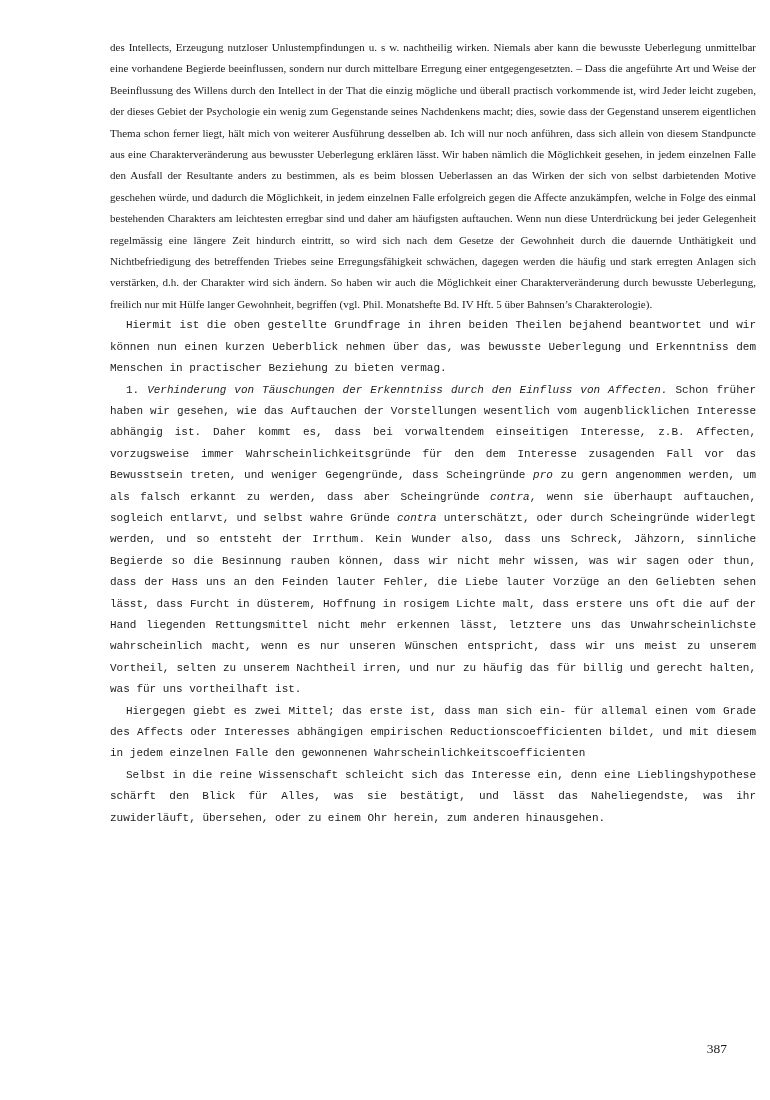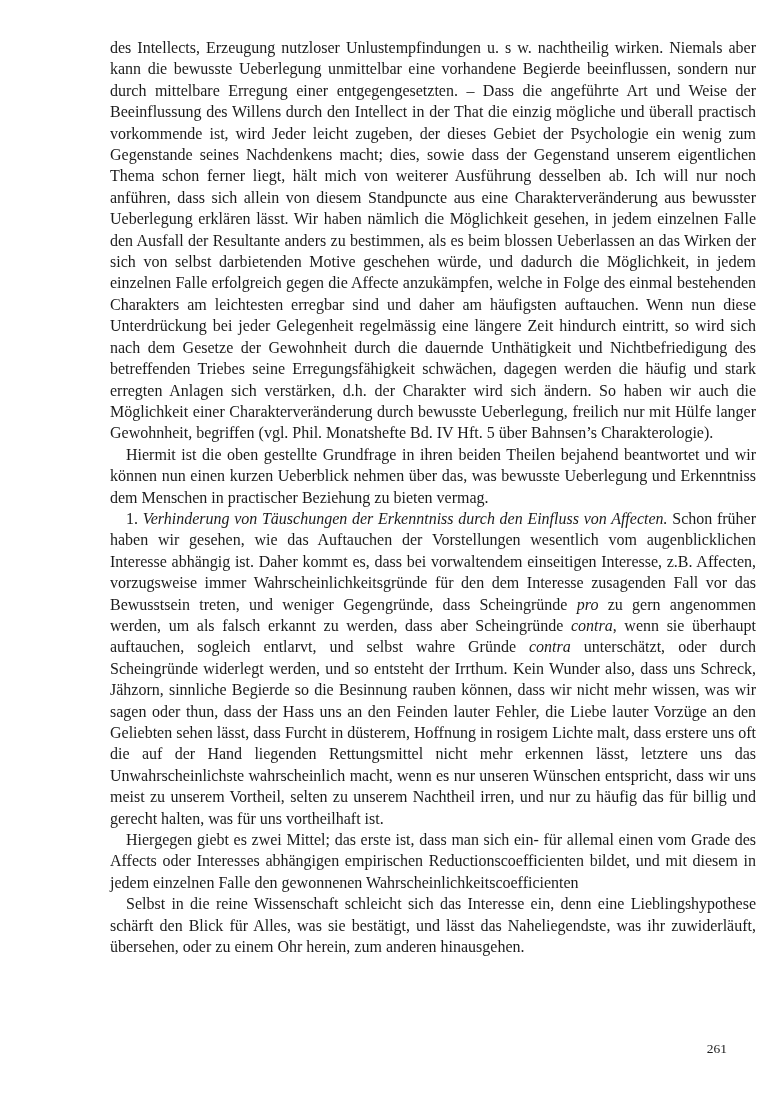--- a/index.html
+++ b/index.html
@@ -14,31 +14,32 @@
     background: #ffffff;
     overflow: hidden;
     font-family: "Liberation Serif", serif;
     color: #1b1b1b;
   }
   .text-block {
     position: absolute;
     left: 110px;
     top: 37px;
     width: 646px;
-    font-size: 16px;
+    font-size: 11px;
     line-height: 21.4px;
     text-align: justify;
     text-justify: inter-word;
   }
   .text-block p {
     margin: 0;
     padding: 0;
   }
   .text-block p.indent {
     text-indent: 16px;
+    font-family: Liberation Mono, monospace;
   }
   .text-block em {
     font-style: italic;
   }
   .folio {
     position: absolute;
     top: 1041px;
     right: 43px;
     font-size: 13.5px;
     line-height: 16px;
@@ -49,14 +50,14 @@
 <body>
 
 <div class="page">
   <main class="text-block">
     <p><span>des Intellects, Erzeugung nutzloser Unlustempfindungen u. s w. nachtheilig wirken. Niemals aber kann die bewusste Ueberlegung unmittelbar eine vorhandene Begierde beeinflussen, sondern nur durch mittelbare Erregung einer entgegengesetzten. – Dass die angeführte Art und Weise der Beeinflussung des Willens durch den Intellect in der That die einzig mögliche und überall practisch vorkommende ist, wird Jeder leicht zugeben, der dieses Gebiet der Psychologie ein wenig zum Gegenstande seines Nachdenkens macht; dies, sowie dass der Gegenstand unserem eigentlichen Thema schon ferner liegt, hält mich von weiterer Ausführung desselben ab. Ich will nur noch anführen, dass sich allein von diesem Standpuncte aus eine Charakterveränderung aus bewusster Ueberlegung erklären lässt. Wir haben nämlich die Möglichkeit gesehen, in jedem einzelnen Falle den Ausfall der Resultante anders zu bestimmen, als es beim blossen Ueberlassen an das Wirken der sich von selbst darbietenden Motive geschehen würde, und dadurch die Möglichkeit, in jedem einzelnen Falle erfolgreich gegen die Affecte anzukämpfen, welche in Folge des einmal bestehenden Charakters am leichtesten erregbar sind und daher am häufigsten auftauchen. Wenn nun diese Unterdrückung bei jeder Gelegenheit regelmässig eine längere Zeit hindurch eintritt, so wird sich nach dem Gesetze der Gewohnheit durch die dauernde Unthätigkeit und Nichtbefriedigung des betreffenden Triebes seine Erregungsfähigkeit schwächen, dagegen werden die häufig und stark erregten Anlagen sich verstärken, d.h. der Charakter wird sich ändern. So haben wir auch die Möglichkeit einer Charakterveränderung durch bewusste Ueberlegung, freilich nur mit Hülfe langer Gewohnheit, begriffen (vgl. Phil. Monatshefte Bd. IV Hft. 5 über Bahnsen’s Charakterologie).</span></p>
     <p class="indent"><span>Hiermit ist die oben gestellte Grundfrage in ihren beiden Theilen bejahend beantwortet und wir können nun einen kurzen Ueberblick nehmen über das, was bewusste Ueberlegung und Erkenntniss dem Menschen in practischer Beziehung zu bieten vermag.</span></p>
     <p class="indent"><span>1. </span><em>Verhinderung von Täuschungen der Erkenntniss durch den Einfluss von Affecten.</em><span> Schon früher haben wir gesehen, wie das Auftauchen der Vorstellungen wesentlich vom augenblicklichen Interesse abhängig ist. Daher kommt es, dass bei vorwaltendem einseitigen Interesse, z.B. Affecten, vorzugsweise immer Wahrscheinlichkeitsgründe für den dem Interesse zusagenden Fall vor das Bewusstsein treten, und weniger Gegengründe, dass Scheingründe </span><em>pro</em><span> zu gern angenommen werden, um als falsch erkannt zu werden, dass aber Scheingründe </span><em>contra</em><span>, wenn sie überhaupt auftauchen, sogleich entlarvt, und selbst wahre Gründe </span><em>contra</em><span> unterschätzt, oder durch Scheingründe widerlegt werden, und so entsteht der Irrthum. Kein Wunder also, dass uns Schreck, Jähzorn, sinnliche Begierde so die Besinnung rauben können, dass wir nicht mehr wissen, was wir sagen oder thun, dass der Hass uns an den Feinden lauter Fehler, die Liebe lauter Vorzüge an den Geliebten sehen lässt, dass Furcht in düsterem, Hoffnung in rosigem Lichte malt, dass erstere uns oft die auf der Hand liegenden Rettungsmittel nicht mehr erkennen lässt, letztere uns das Unwahrscheinlichste wahrscheinlich macht, wenn es nur unseren Wünschen entspricht, dass wir uns meist zu unserem Vortheil, selten zu unserem Nachtheil irren, und nur zu häufig das für billig und gerecht halten, was für uns vortheilhaft ist.</span></p>
     <p class="indent"><span>Hiergegen giebt es zwei Mittel; das erste ist, dass man sich ein- für allemal einen vom Grade des Affects oder Interesses abhängigen empirischen Reductionscoefficienten bildet, und mit diesem in jedem einzelnen Falle den gewonnenen Wahrscheinlichkeitscoefficienten</span></p>
     <p class="indent"><span>Selbst in die reine Wissenschaft schleicht sich das Interesse ein, denn eine Lieblingshypothese schärft den Blick für Alles, was sie bestätigt, und lässt das Naheliegendste, was ihr zuwiderläuft, übersehen, oder zu einem Ohr herein, zum anderen hinausgehen.</span></p>
   </main>
-  <div class="folio">261</div>
+  <div class="folio">387</div>
 </div>
 
 </body></html>

